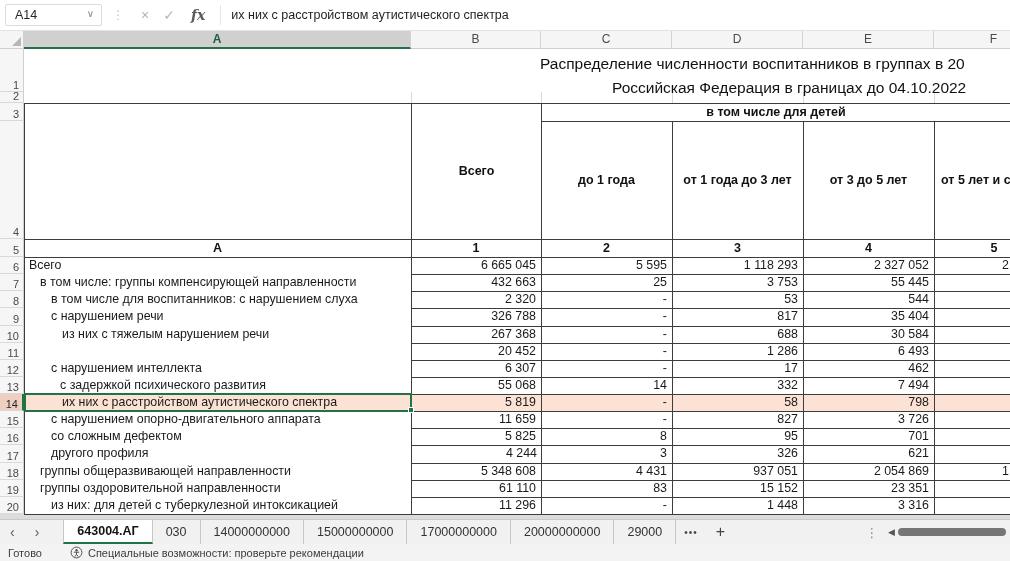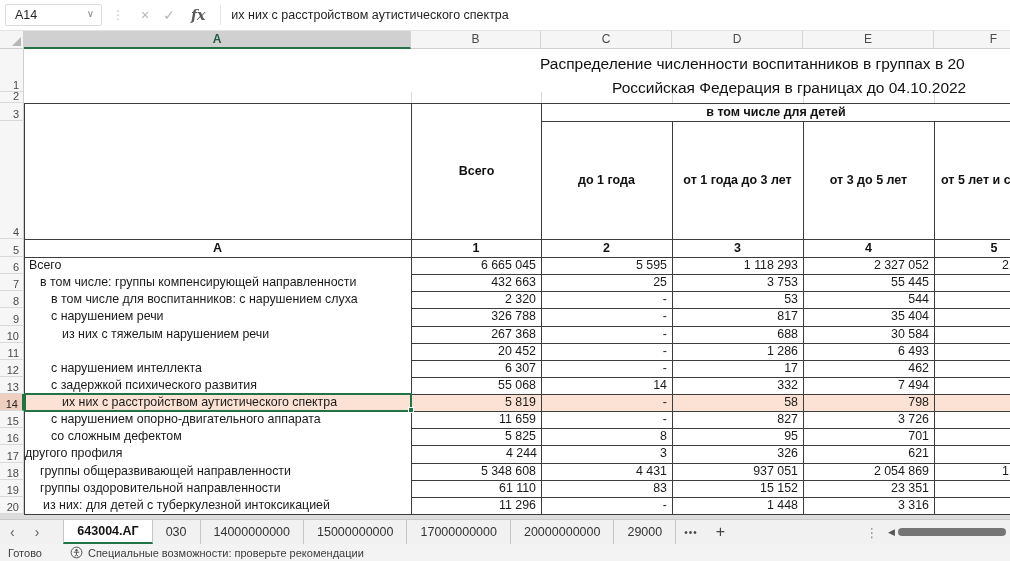--- a/index.html
+++ b/index.html
@@ -190,57 +190,57 @@
       <div class="txt num" style="left: 804px; top: 294.532px; width: 125px; height: 17.133px;">30 584</div>
       <div class="txt num" style="left: 412px; top: 311.665px; width: 124px; height: 17.133px;">20 452</div>
       <div class="txt num" style="left: 542px; top: 311.665px; width: 125px; height: 17.133px;">-</div>
       <div class="txt num" style="left: 673px; top: 311.665px; width: 125px; height: 17.133px;">1 286</div>
       <div class="txt num" style="left: 804px; top: 311.665px; width: 125px; height: 17.133px;">6 493</div>
       <div class="txt lbl" style="left: 25px; top: 328.798px; width: 385px; height: 17.133px; padding-left: 26px;">с нарушением интеллекта</div>
       <div class="txt num" style="left: 412px; top: 328.798px; width: 124px; height: 17.133px;">6 307</div>
       <div class="txt num" style="left: 542px; top: 328.798px; width: 125px; height: 17.133px;">-</div>
       <div class="txt num" style="left: 673px; top: 328.798px; width: 125px; height: 17.133px;">17</div>
       <div class="txt num" style="left: 804px; top: 328.798px; width: 125px; height: 17.133px;">462</div>
-      <div class="txt lbl" style="left: 25px; top: 345.931px; width: 385px; height: 17.133px; padding-left: 26px;">с задержкой психического развития</div>
+      <div class="txt lbl" style="left: 25px; top: 345.931px; width: 385px; height: 17.133px; padding-left: 35px;">с задержкой психического развития</div>
       <div class="txt num" style="left: 412px; top: 345.931px; width: 124px; height: 17.133px;">55 068</div>
       <div class="txt num" style="left: 542px; top: 345.931px; width: 125px; height: 17.133px;">14</div>
       <div class="txt num" style="left: 673px; top: 345.931px; width: 125px; height: 17.133px;">332</div>
       <div class="txt num" style="left: 804px; top: 345.931px; width: 125px; height: 17.133px;">7 494</div>
       <div class="txt lbl" style="left: 25px; top: 363.064px; width: 385px; height: 17.133px; padding-left: 37px;">их них с расстройством аутистического спектра</div>
       <div class="txt num" style="left: 412px; top: 363.064px; width: 124px; height: 17.133px;">5 819</div>
       <div class="txt num" style="left: 542px; top: 363.064px; width: 125px; height: 17.133px;">-</div>
       <div class="txt num" style="left: 673px; top: 363.064px; width: 125px; height: 17.133px;">58</div>
       <div class="txt num" style="left: 804px; top: 363.064px; width: 125px; height: 17.133px;">798</div>
       <div class="txt lbl" style="left: 25px; top: 380.197px; width: 385px; height: 17.133px; padding-left: 26px;">с нарушением опорно-двигательного аппарата</div>
       <div class="txt num" style="left: 412px; top: 380.197px; width: 124px; height: 17.133px;">11 659</div>
       <div class="txt num" style="left: 542px; top: 380.197px; width: 125px; height: 17.133px;">-</div>
       <div class="txt num" style="left: 673px; top: 380.197px; width: 125px; height: 17.133px;">827</div>
       <div class="txt num" style="left: 804px; top: 380.197px; width: 125px; height: 17.133px;">3 726</div>
       <div class="txt lbl" style="left: 25px; top: 397.33px; width: 385px; height: 17.133px; padding-left: 26px;">со сложным дефектом</div>
       <div class="txt num" style="left: 412px; top: 397.33px; width: 124px; height: 17.133px;">5 825</div>
       <div class="txt num" style="left: 542px; top: 397.33px; width: 125px; height: 17.133px;">8</div>
       <div class="txt num" style="left: 673px; top: 397.33px; width: 125px; height: 17.133px;">95</div>
       <div class="txt num" style="left: 804px; top: 397.33px; width: 125px; height: 17.133px;">701</div>
-      <div class="txt lbl" style="left: 25px; top: 414.463px; width: 309px; height: 17.133px; ">другого профиля</div>
+      <div class="txt lbl" style="left: 25px; top: 414.463px; width: 309px; height: 17.133px; padding-left: 26px;">другого профиля</div>
       <div class="txt num" style="left: 413px; top: 414.463px; width: 124px; height: 17.133px;">4 244</div>
       <div class="txt num" style="left: 542px; top: 414.463px; width: 125px; height: 17.133px;">3</div>
       <div class="txt num" style="left: 673px; top: 414.463px; width: 125px; height: 17.133px;">326</div>
       <div class="txt num" style="left: 804px; top: 414.463px; width: 125px; height: 17.133px;">621</div>
       <div class="txt lbl" style="left: 25px; top: 431.596px; width: 385px; height: 17.133px; padding-left: 15px;">группы общеразвивающей направленности</div>
       <div class="txt num" style="left: 412px; top: 431.596px; width: 124px; height: 17.133px;">5 348 608</div>
       <div class="txt num" style="left: 542px; top: 431.596px; width: 125px; height: 17.133px;">4 431</div>
       <div class="txt num" style="left: 673px; top: 431.596px; width: 125px; height: 17.133px;">937 051</div>
       <div class="txt num" style="left: 804px; top: 431.596px; width: 125px; height: 17.133px;">2 054 869</div>
       <div class="txt num" style="left: 935px; top: 431.596px; width: 74px; height: 17.133px;">1</div>
       <div class="txt lbl" style="left: 25px; top: 448.729px; width: 385px; height: 17.133px; padding-left: 15px;">группы оздоровительной направленности</div>
       <div class="txt num" style="left: 412px; top: 448.729px; width: 124px; height: 17.133px;">61 110</div>
       <div class="txt num" style="left: 542px; top: 448.729px; width: 125px; height: 17.133px;">83</div>
       <div class="txt num" style="left: 673px; top: 448.729px; width: 125px; height: 17.133px;">15 152</div>
       <div class="txt num" style="left: 804px; top: 448.729px; width: 125px; height: 17.133px;">23 351</div>
-      <div class="txt lbl" style="left: 25px; top: 465.862px; width: 385px; height: 17.133px; padding-left: 18px;">из них: для детей с туберкулезной интоксикацией</div>
+      <div class="txt lbl" style="left: 25px; top: 465.862px; width: 385px; height: 17.133px; padding-left: 26px;">из них: для детей с туберкулезной интоксикацией</div>
       <div class="txt num" style="left: 412px; top: 465.862px; width: 124px; height: 17.133px;">11 296</div>
       <div class="txt num" style="left: 542px; top: 465.862px; width: 125px; height: 17.133px;">-</div>
       <div class="txt num" style="left: 673px; top: 465.862px; width: 125px; height: 17.133px;">1 448</div>
       <div class="txt num" style="left: 804px; top: 465.862px; width: 125px; height: 17.133px;">3 316</div>
       <div class="active-outline" style="left: 24px; top: 362.064px; width: 388px; height: 19.133px;"></div>
       <div class="fill-handle" style="left: 408px; top: 376.197px;"></div>
     </div>
 
   <div class="tabbar">
     <div class="tab-nav">

